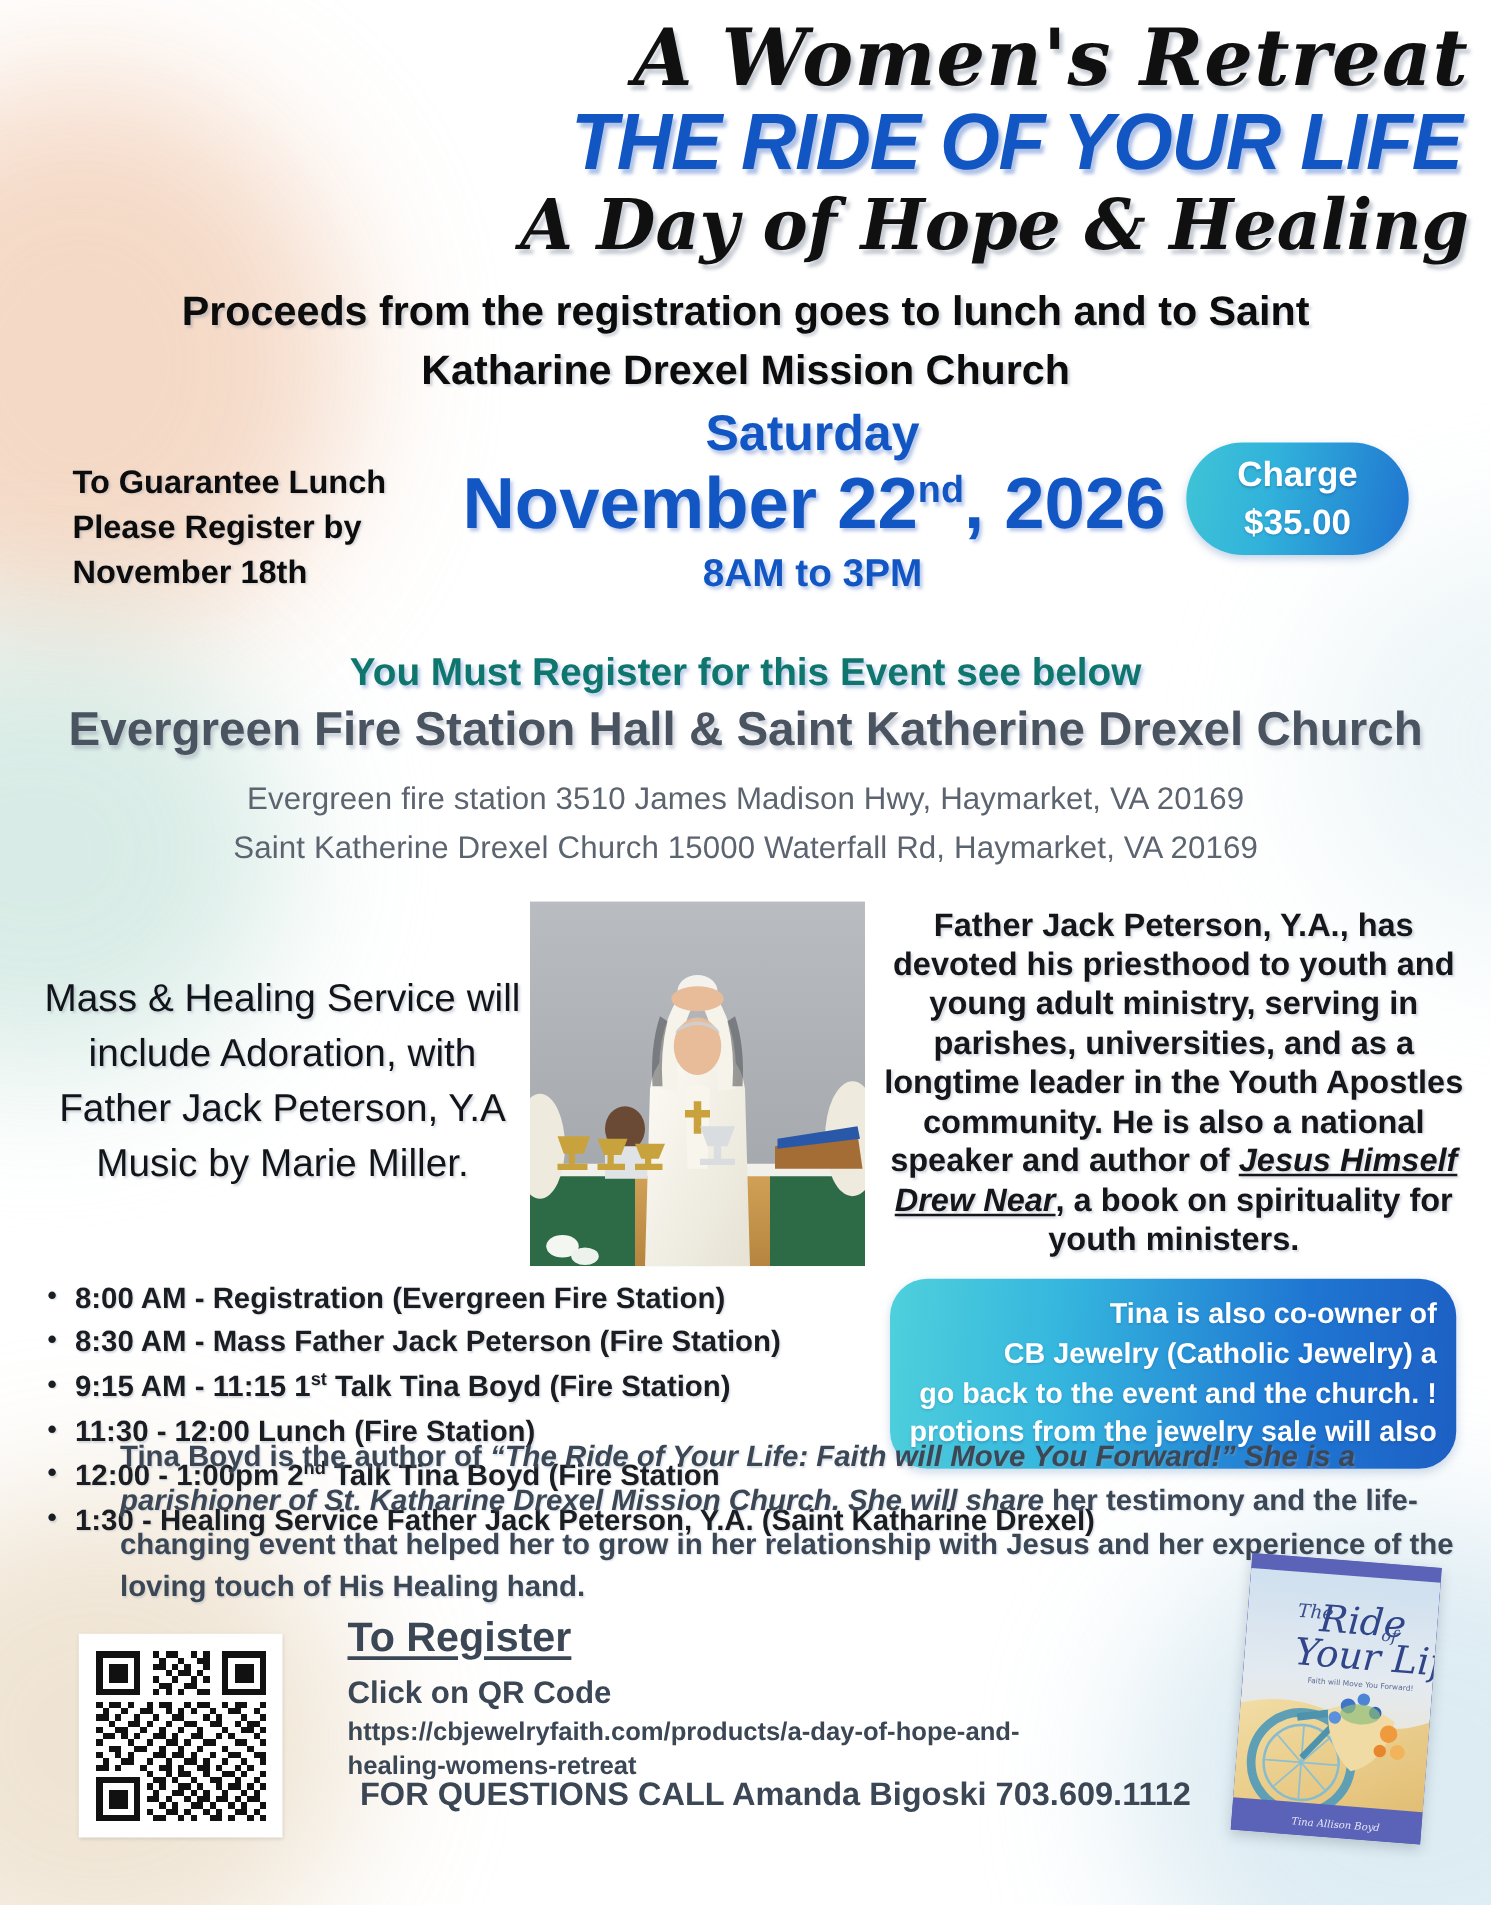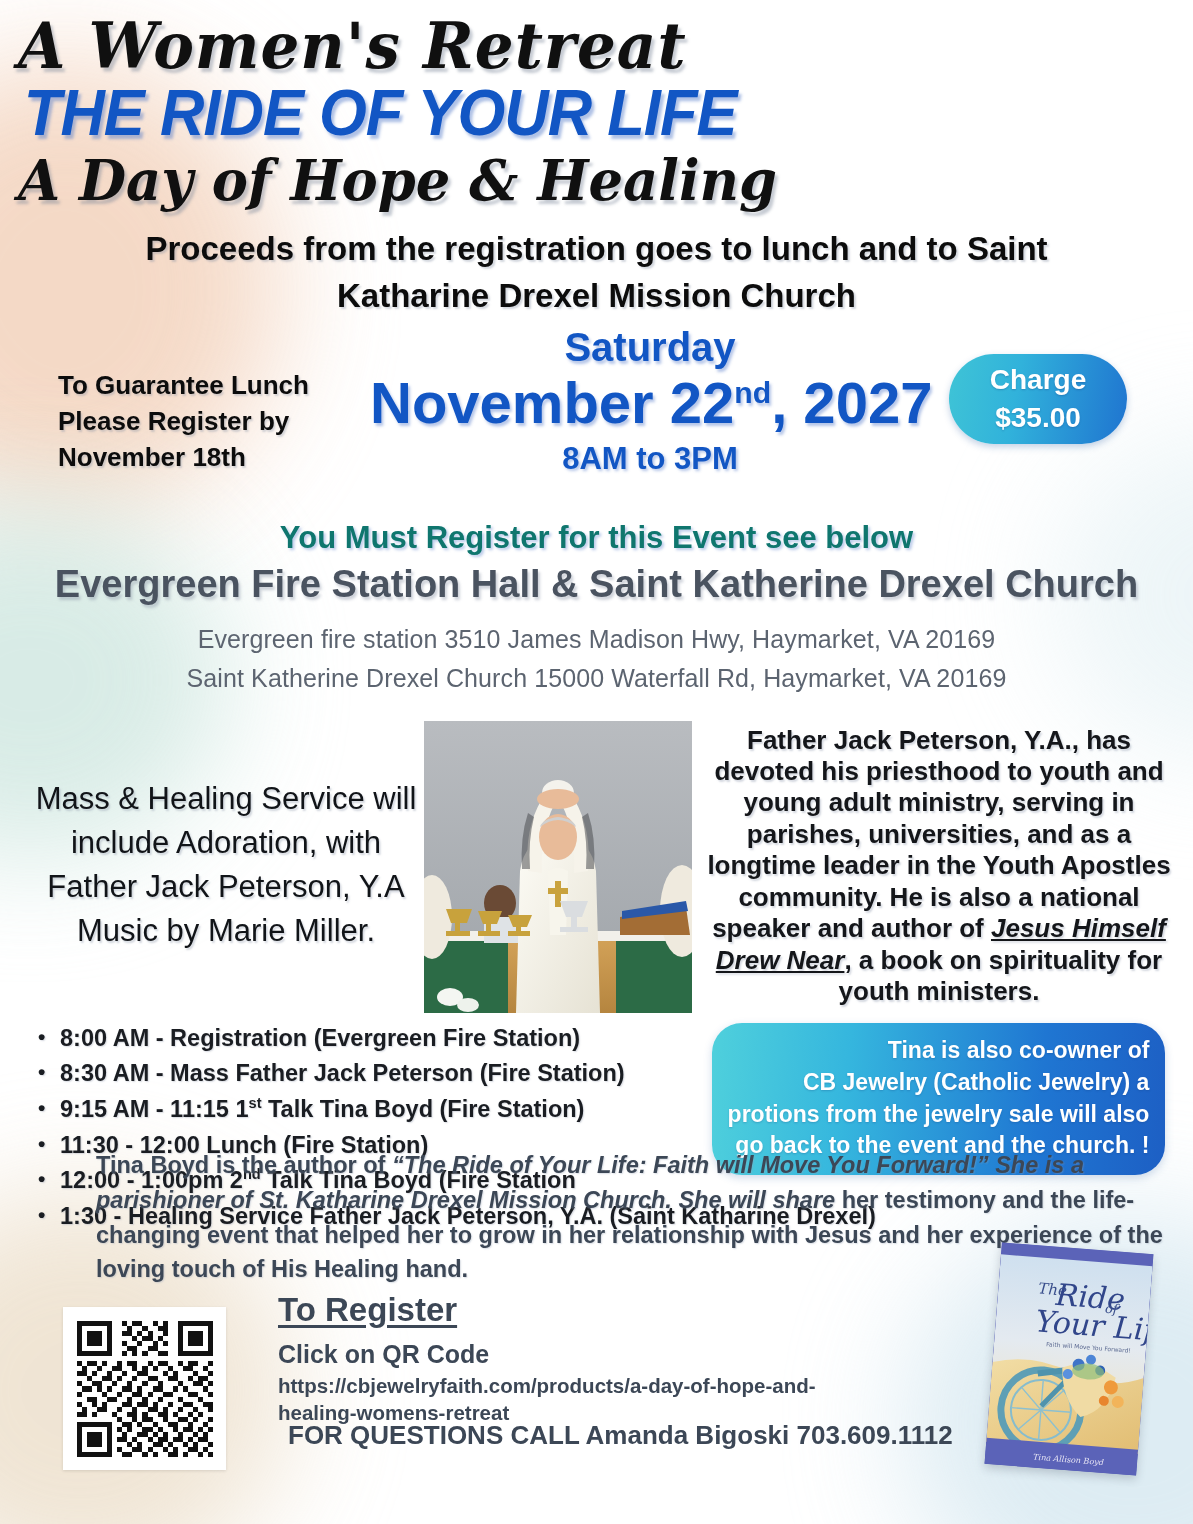--- a/index.html
+++ b/index.html
@@ -61,22 +61,23 @@
 
   .page {
     position: relative;
     z-index: 1;
     width: 1193px;
     height: 1524px;
   }
 
   
   .headline-wrap {
-    text-align: left;
+    text-align: right;
     padding-top: 14px;
+    padding-left: 12px;
   }
   .script-top {
     font-family: "DejaVu Serif", serif;
     font-style: italic;
     font-weight: bold;
     font-size: 63px;
     line-height: 1.02;
     letter-spacing: 1px;
     color: #101010;
     text-shadow: 3px 4px 3px rgba(120,130,150,.42);
@@ -423,21 +424,21 @@
 
   <div class="date-row">
     <div class="reg-by">
       <div>To Guarantee Lunch</div>
       <div>Please Register by</div>
       <div>November 18th</div>
     </div>
 
     <div class="date-center">
       <div class="saturday">Saturday</div>
-      <div class="bigdate"><span>November 22</span><sup>nd</sup><span>, 2027</span></div>
+      <div class="bigdate"><span>November 22</span><sup>nd</sup><span>, 2026</span></div>
       <div class="timerange">8AM to 3PM</div>
     </div>
 
     <div class="charge-badge">
       <span>Charge</span>
       <span>$35.00</span>
     </div>
   </div>
 
   <div class="must-register">You Must Register for this Event see below</div>
@@ -532,22 +533,22 @@
       <li><span>9:15 AM - 11:15  1</span><sup>st</sup><span> Talk  Tina Boyd  (Fire Station)</span></li>
       <li><span>11:30  - 12:00 Lunch  (Fire Station)</span></li>
       <li><span>12:00 - 1:00pm 2</span><sup>nd</sup><span> Talk  Tina Boyd (Fire Station</span></li>
       <li><span>1:30  -  Healing Service  Father Jack Peterson, Y.A. (Saint Katharine Drexel)</span></li>
     </ul>
 
     <div class="jewelry-box">
       <div>
         <div>Tina is also co-owner of</div>
         <div>CB Jewelry (Catholic Jewelry)  a</div>
+        <div>go back to the event and the church. !</div>
         <div>protions  from the jewelry sale will also</div>
-        <div>go back to the event and the church. !</div>
       </div>
     </div>
   </div>
 
   <div class="tina-para"><span>Tina Boyd is the author of </span><em>“The Ride of Your Life: Faith will Move You Forward!” She is a parishioner of St. Katharine Drexel Mission Church. She will share</em><span> her testimony and the life-changing event that helped her to grow in her relationship with Jesus and her experience of the loving touch of His Healing hand.</span></div>
 
   <div class="qr-box">
     <svg viewBox="0 0 29 29" width="146" height="146" shape-rendering="crispEdges">
       <rect width="29" height="29" fill="#ffffff"></rect>
       <g fill="#111111">

